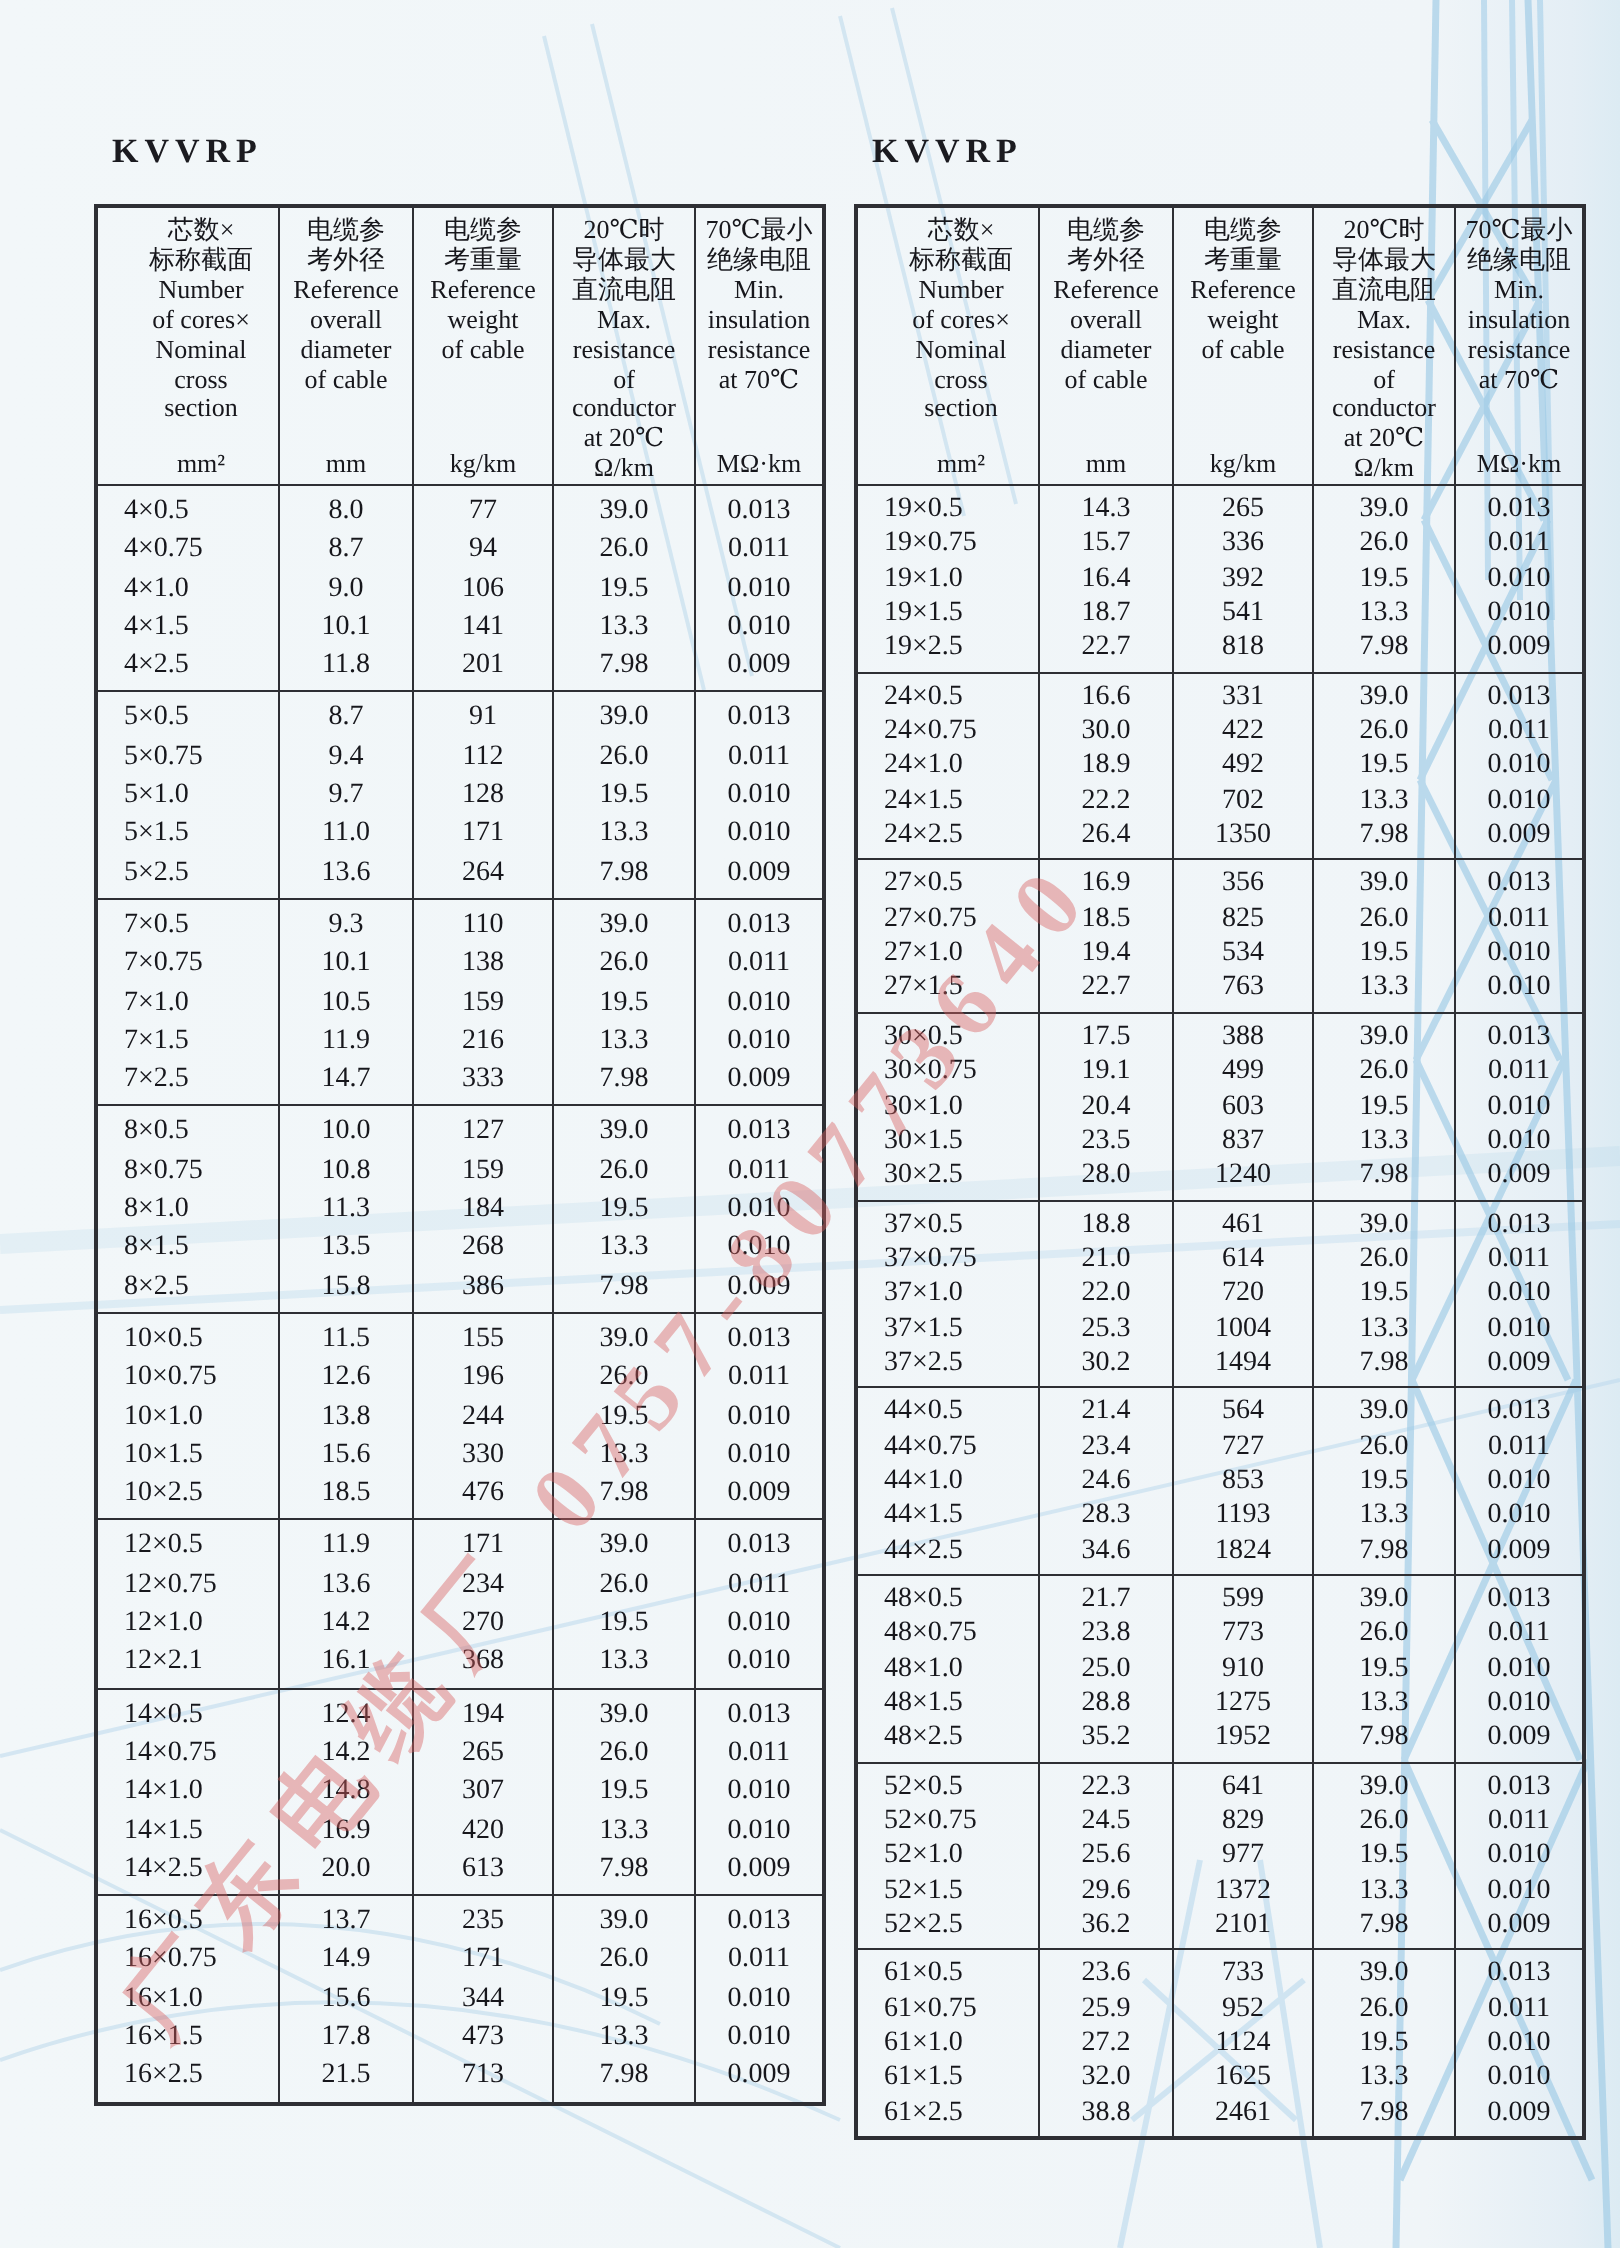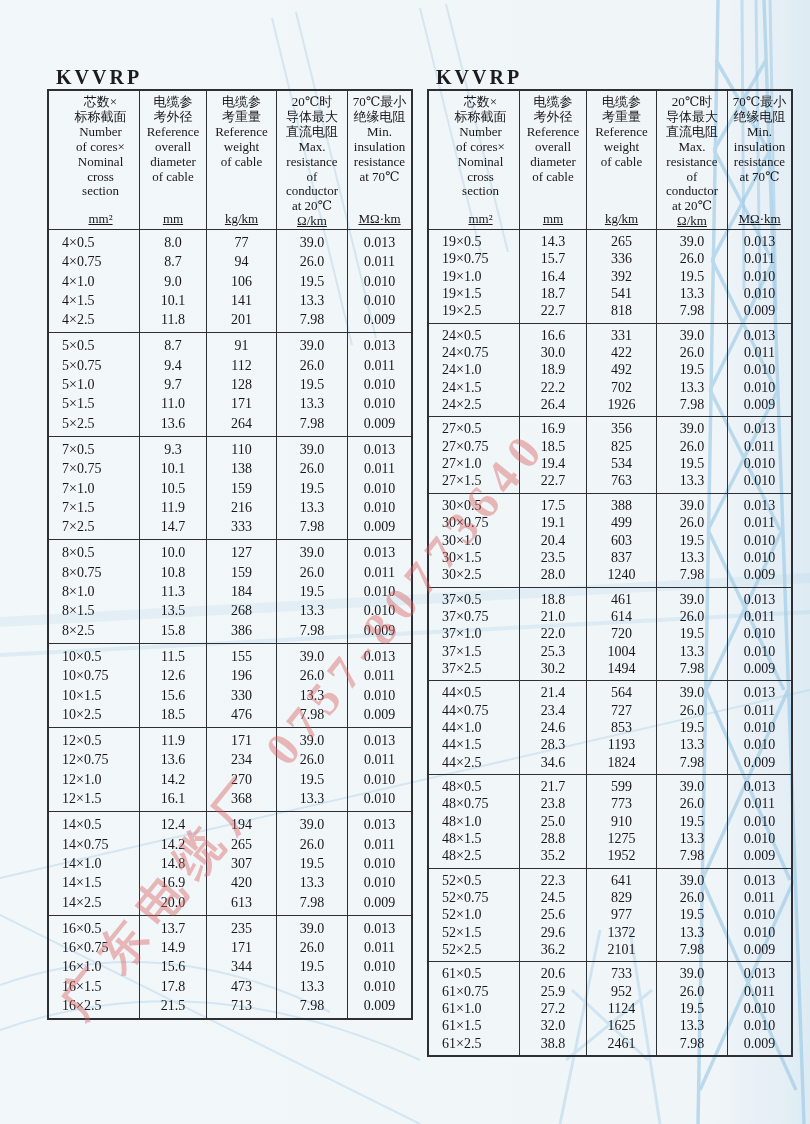--- a/index.html
+++ b/index.html
@@ -11,33 +11,33 @@
   .bg-art{position:absolute;left:0;top:0;z-index:0;pointer-events:none;}
   .watermark{position:absolute;left:46px;top:992px;z-index:3;
              transform:rotate(-51deg);transform-origin:left top;
              white-space:nowrap;color:#d95f5f;opacity:.42;
              font-size:47px;letter-spacing:13px;font-weight:bold;
              pointer-events:none;}
   .watermark .wm-phone{margin-left:26px;letter-spacing:9px;}
   .table-block{position:absolute;top:66px;z-index:2;width:346px;}
   .tb-left{left:47px;}
   .tb-right{left:427px;}
-  .kvvrp{font-size:20px;font-weight:bold;letter-spacing:3px;color:#1b1b20;
-         margin:0 0 0 9px;}
+  .kvvrp{font-size:17px;font-weight:bold;letter-spacing:3px;color:#1b1b20;
+         margin:0 0 16px 9px;}
   table.spec-table{border-collapse:collapse;table-layout:fixed;width:345px;
                    border:2px solid #2e2f34;background:transparent;
                    color:#17171c;}
   th,td{padding:0;font-weight:normal;vertical-align:top;}
   th+th,td+td{border-left:1.5px solid #2e2f34;}
   thead{border-bottom:1.6px solid #2e2f34;}
   tbody{border-top:1.6px solid #2e2f34;border-bottom:1.6px solid #2e2f34;}
   th{height:138px;}
   .hcell{height:132px;display:flex;flex-direction:column;align-items:center;
          padding-top:4px;font-size:13px;line-height:14.9px;white-space:nowrap;}
-  .hcell .unit{margin-top:auto;text-decoration:underline;}
+  .hcell .unit{margin-top:auto;}
   td{font-size:14px;text-align:center;}
   .tb-left  td{line-height:19.3px;}
   .tb-right td{line-height:17.35px;}
   tbody tr:first-child td{padding-top:3px;}
   tbody tr:last-child td{padding-bottom:3px;}
   .c0{width:77px;text-align:left;padding-left:13px;}
   .c1{width:66px;}
   .c2{width:69px;}
   .c3{width:70px;}
   .c4{width:63px;}
@@ -320,20 +320,27 @@
             <td class="c4">0.013</td>
           </tr>
           <tr>
             <td class="c0">10×0.75</td>
             <td class="c1">12.6</td>
             <td class="c2">196</td>
             <td class="c3">26.0</td>
             <td class="c4">0.011</td>
           </tr>
           <tr>
+            <td class="c0">10×1.0</td>
+            <td class="c1">13.8</td>
+            <td class="c2">244</td>
+            <td class="c3">19.5</td>
+            <td class="c4">0.010</td>
+          </tr>
+          <tr>
             <td class="c0">10×1.5</td>
             <td class="c1">15.6</td>
             <td class="c2">330</td>
             <td class="c3">13.3</td>
             <td class="c4">0.010</td>
           </tr>
           <tr>
             <td class="c0">10×2.5</td>
             <td class="c1">18.5</td>
             <td class="c2">476</td>
@@ -357,21 +364,21 @@
             <td class="c4">0.011</td>
           </tr>
           <tr>
             <td class="c0">12×1.0</td>
             <td class="c1">14.2</td>
             <td class="c2">270</td>
             <td class="c3">19.5</td>
             <td class="c4">0.010</td>
           </tr>
           <tr>
-            <td class="c0">12×1.5</td>
+            <td class="c0">12×2.1</td>
             <td class="c1">16.1</td>
             <td class="c2">368</td>
             <td class="c3">13.3</td>
             <td class="c4">0.010</td>
           </tr>
         </tbody>
         <tbody>
           <tr>
             <td class="c0">14×0.5</td>
             <td class="c1">12.4</td>
@@ -574,21 +581,21 @@
           <tr>
             <td class="c0">24×1.5</td>
             <td class="c1">22.2</td>
             <td class="c2">702</td>
             <td class="c3">13.3</td>
             <td class="c4">0.010</td>
           </tr>
           <tr>
             <td class="c0">24×2.5</td>
             <td class="c1">26.4</td>
-            <td class="c2">1926</td>
+            <td class="c2">1350</td>
             <td class="c3">7.98</td>
             <td class="c4">0.009</td>
           </tr>
         </tbody>
         <tbody>
           <tr>
             <td class="c0">27×0.5</td>
             <td class="c1">16.9</td>
             <td class="c2">356</td>
             <td class="c3">39.0</td>
@@ -797,21 +804,21 @@
             <td class="c0">52×2.5</td>
             <td class="c1">36.2</td>
             <td class="c2">2101</td>
             <td class="c3">7.98</td>
             <td class="c4">0.009</td>
           </tr>
         </tbody>
         <tbody>
           <tr>
             <td class="c0">61×0.5</td>
-            <td class="c1">20.6</td>
+            <td class="c1">23.6</td>
             <td class="c2">733</td>
             <td class="c3">39.0</td>
             <td class="c4">0.013</td>
           </tr>
           <tr>
             <td class="c0">61×0.75</td>
             <td class="c1">25.9</td>
             <td class="c2">952</td>
             <td class="c3">26.0</td>
             <td class="c4">0.011</td>

